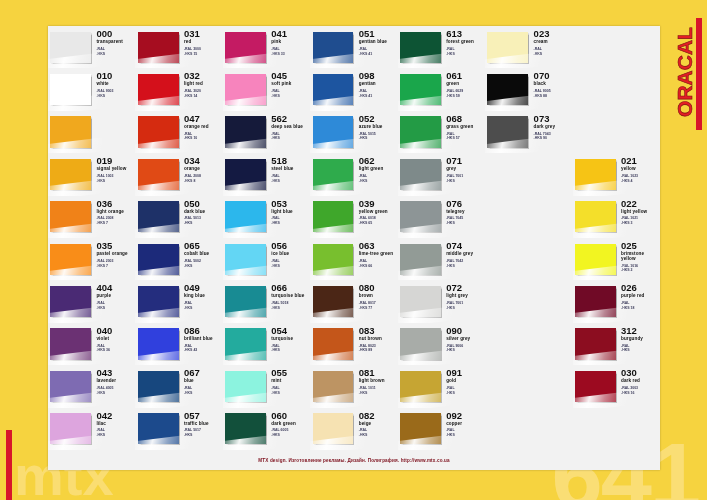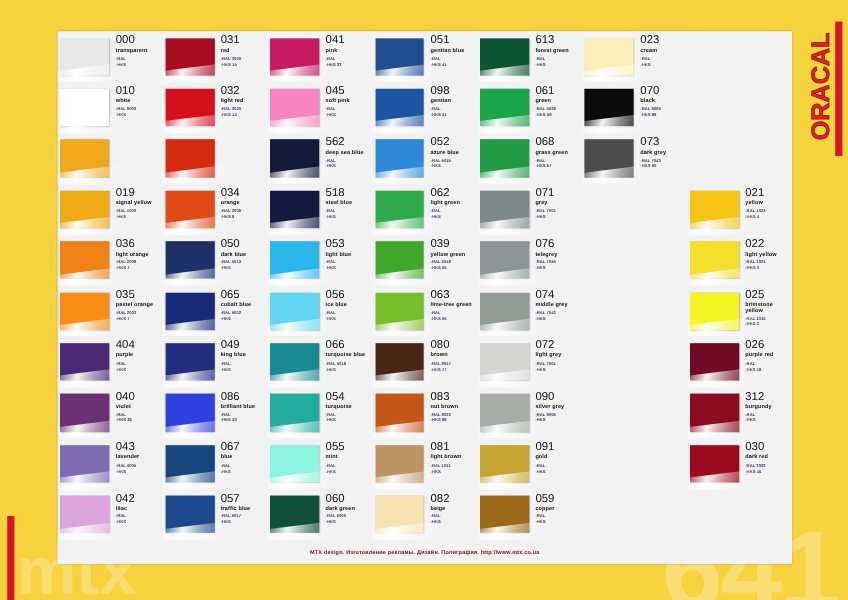--- a/index.html
+++ b/index.html
@@ -93,21 +93,21 @@
     transform: skewY(-7deg);
     pointer-events: none;
   }
   .label {
     width: 48%;
     background: #f2f2f2;
     padding: 3px 2px 0 3px;
     line-height: 1.05;
   }
   .code {
-    font-size: 9.5px; font-weight: normal; color: #111;
+    font-size: 9.5px; font-weight: bold; color: #111;
     letter-spacing: 0px;
   }
   .cname {
     font-size: 4.6px; font-weight: bold; color: #111;
     margin-top: 1px; letter-spacing: 0.1px;
   }
   .refs {
     margin-top: 2px;
     font-size: 3.5px; color: #3a3a5a; font-weight: bold;
   }
@@ -314,20 +314,28 @@
           <div class="swatch-wrap">
             <div class="swatch" title="020 golden yellow" style="background: rgb(240, 168, 30);"></div>
             <div class="sheen"></div>
           </div>
         </div>
         <div class="cell">
           <div class="swatch-wrap">
             <div class="swatch" title="047 orange red" style="background: rgb(213, 43, 16);"></div>
             <div class="sheen"></div>
           </div>
+          <div class="label">
+            <div class="code">047</div>
+            <div class="cname">orange red</div>
+            <div class="refs">
+              <div>-RAL</div>
+              <div>-HKS 10</div>
+            </div>
+          </div>
         </div>
         <div class="cell">
           <div class="swatch-wrap">
             <div class="swatch" title="562 deep sea blue" style="background: rgb(21, 26, 58);"></div>
             <div class="sheen"></div>
           </div>
           <div class="label">
             <div class="code">562</div>
             <div class="cname">deep sea blue</div>
             <div class="refs">
@@ -944,21 +952,21 @@
               <div>-HKS</div>
             </div>
           </div>
         </div>
         <div class="cell">
           <div class="swatch-wrap">
             <div class="swatch" title="092 copper" style="background: rgb(154, 106, 26);"></div>
             <div class="sheen"></div>
           </div>
           <div class="label">
-            <div class="code">059</div>
+            <div class="code">092</div>
             <div class="cname">copper</div>
             <div class="refs">
               <div>-RAL</div>
               <div>-HKS</div>
             </div>
           </div>
         </div>
         <div class="cell"></div>
       </div>
     <div id="footer">

